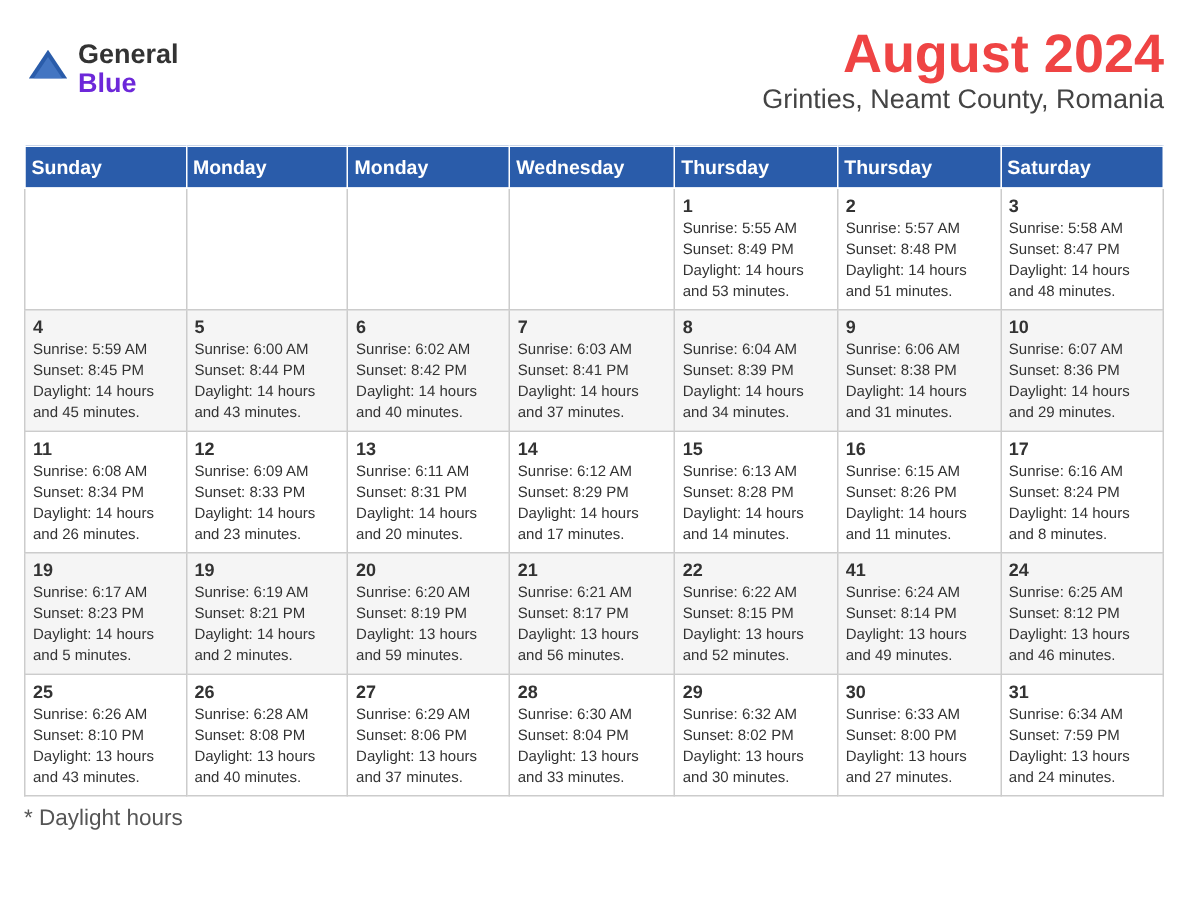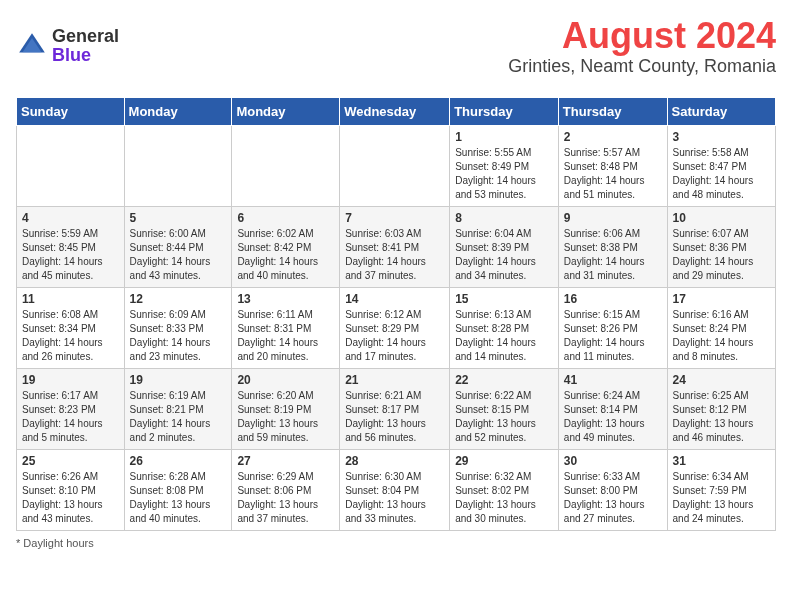--- a/index.html
+++ b/index.html
@@ -85,21 +85,21 @@
       margin-bottom: 2px;
     }
     .day-info {
       font-size: 10px;
       color: #333;
       line-height: 1.4;
     }
     .empty-cell { background: #fff !important; }
     .footer-note {
       margin-top: 6px;
-      font-size: 11px;
+      font-size: 15px;
       color: #555;
       text-align: left;
     }
   </style>
 </head>
 <body>
 
 <div class="header">
   <div class="logo">
     <svg class="logo-icon" viewBox="0 0 40 40">

